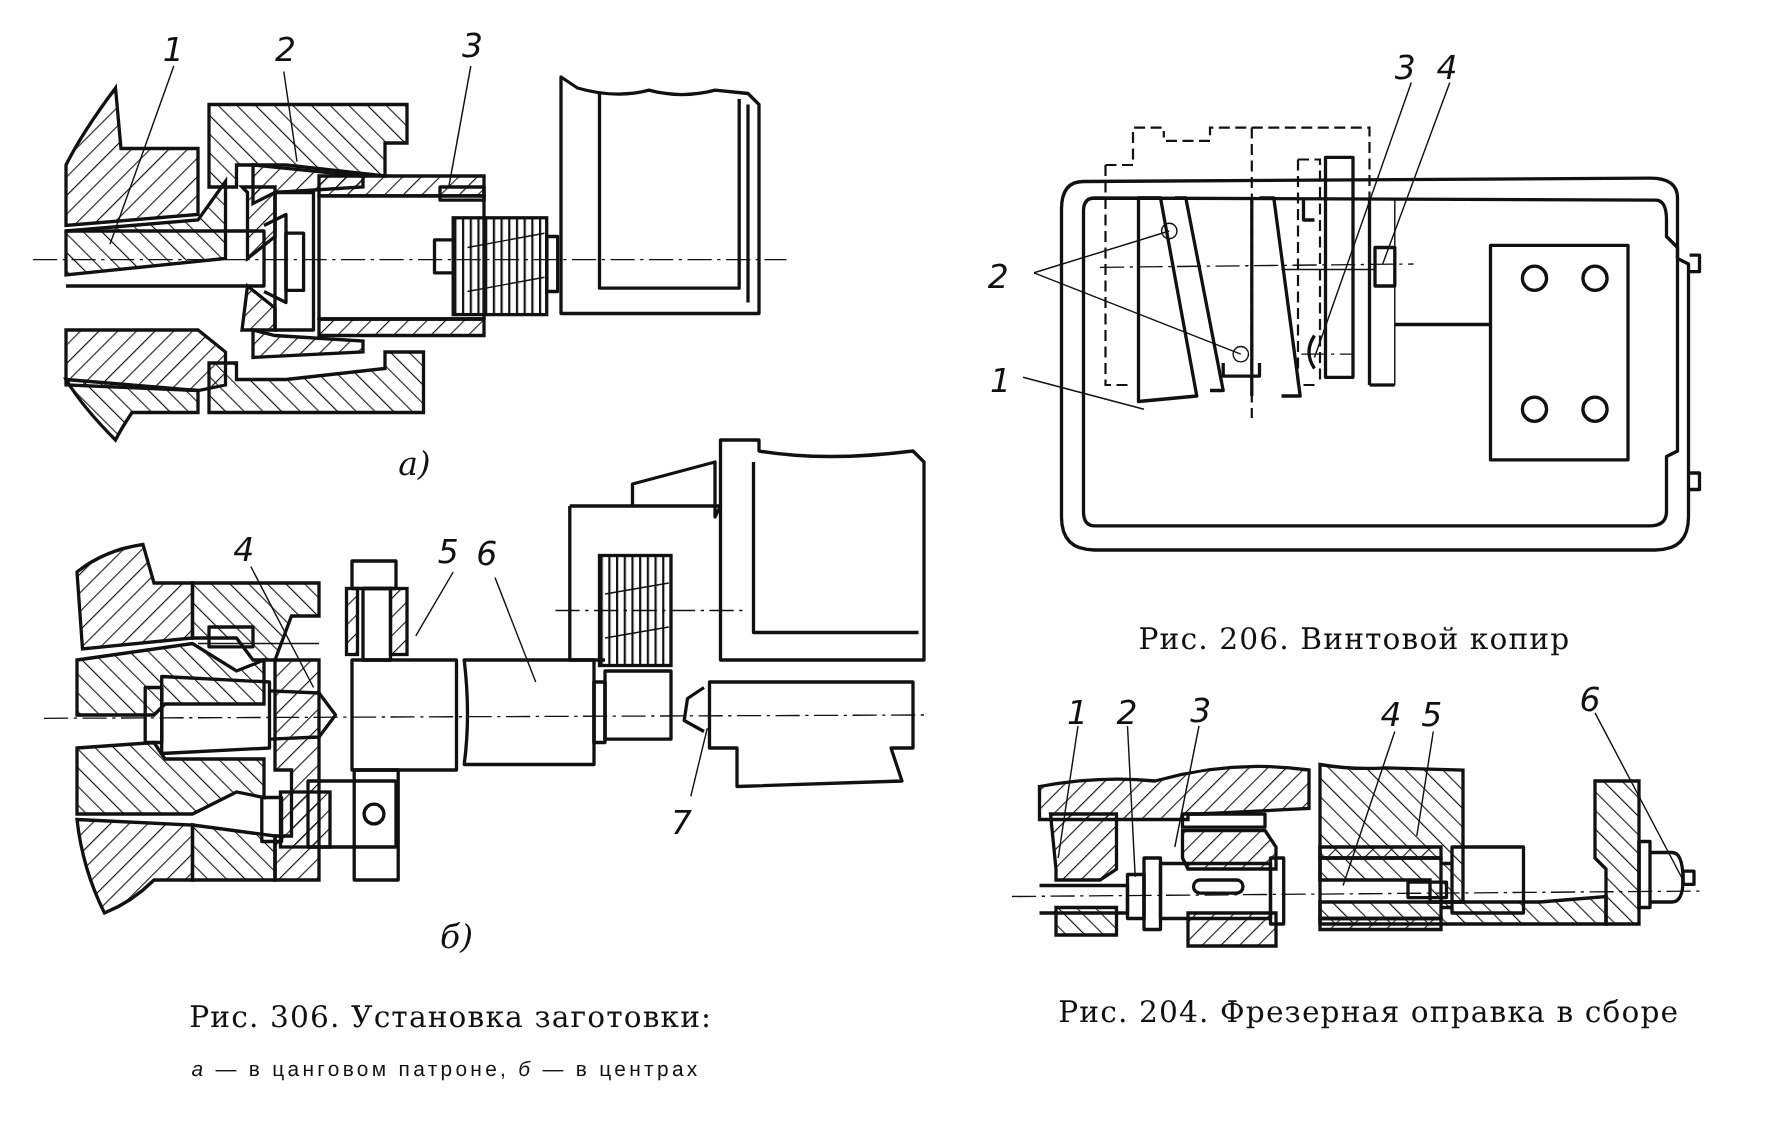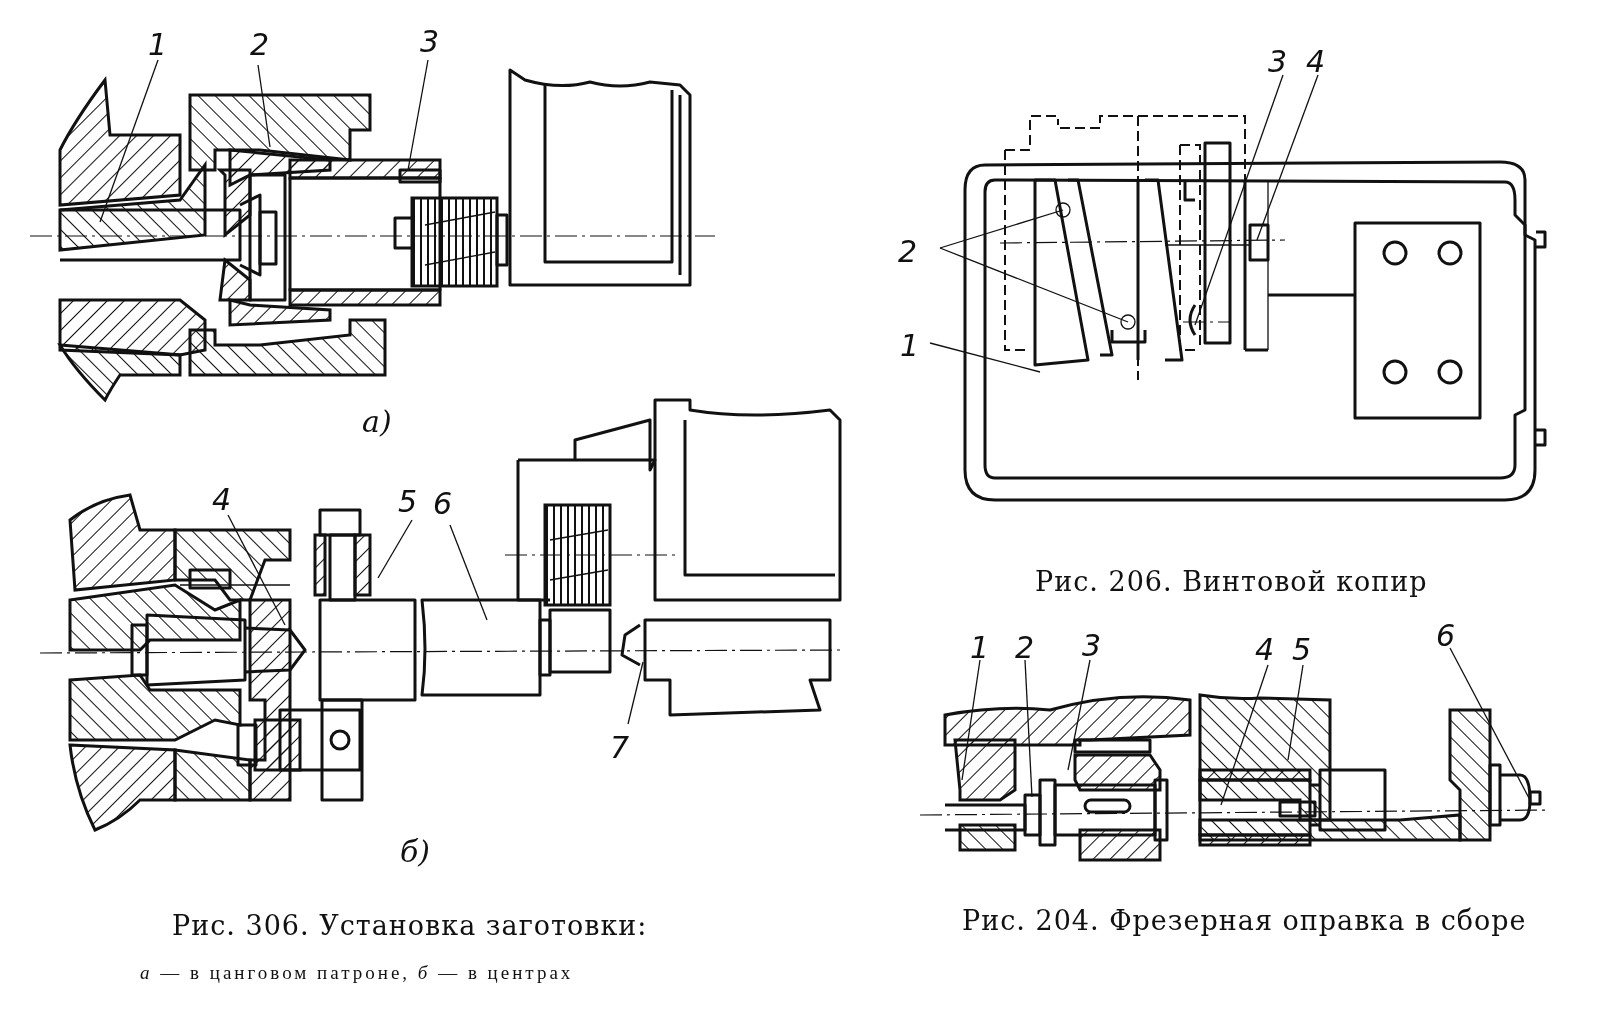--- a/index.html
+++ b/index.html
@@ -7,21 +7,21 @@
   svg{position:absolute;left:0;top:0;}
   .ink{stroke:#111;fill:none;stroke-width:3;stroke-linejoin:round;}
   .thin{stroke:#111;fill:none;stroke-width:1.3;}
   .axis{stroke:#111;fill:none;stroke-width:1.2;stroke-dasharray:22 5 3 5;}
   .dash{stroke:#111;fill:none;stroke-width:2;stroke-dasharray:10 5;}
   .hatch{fill:url(#hatch);stroke:#111;stroke-width:3;}
   .hatchR{fill:url(#hatchR);stroke:#111;stroke-width:3;}
   .label{font-family:"DejaVu Sans","Liberation Sans",sans-serif;font-style:italic;font-size:30px;fill:#111;}
   .sub{font-family:"DejaVu Serif","Liberation Serif",serif;font-style:italic;font-size:30px;fill:#111;}
   .caption{position:absolute;font-family:"DejaVu Serif","Liberation Serif",serif;font-size:27px;letter-spacing:1px;white-space:nowrap;}
-  .caption2{position:absolute;font-family:Liberation Serif, serif;font-size:19px;letter-spacing:3px;white-space:nowrap;}
+  .caption2{position:absolute;font-family:Liberation Sans, sans-serif;font-size:19px;letter-spacing:3px;white-space:nowrap;margin-left:34px;}
   .caption2 i{font-style:italic;}
 </style>
 </head>
 <body>
 
 <svg width="1618" height="1026" viewBox="0 0 1618 1026">
   <defs>
     <pattern id="hatch" patternUnits="userSpaceOnUse" width="12" height="12" patternTransform="rotate(45)">
       <line x1="0" y1="0" x2="0" y2="12" stroke="#111" stroke-width="2"></line>
     </pattern>

